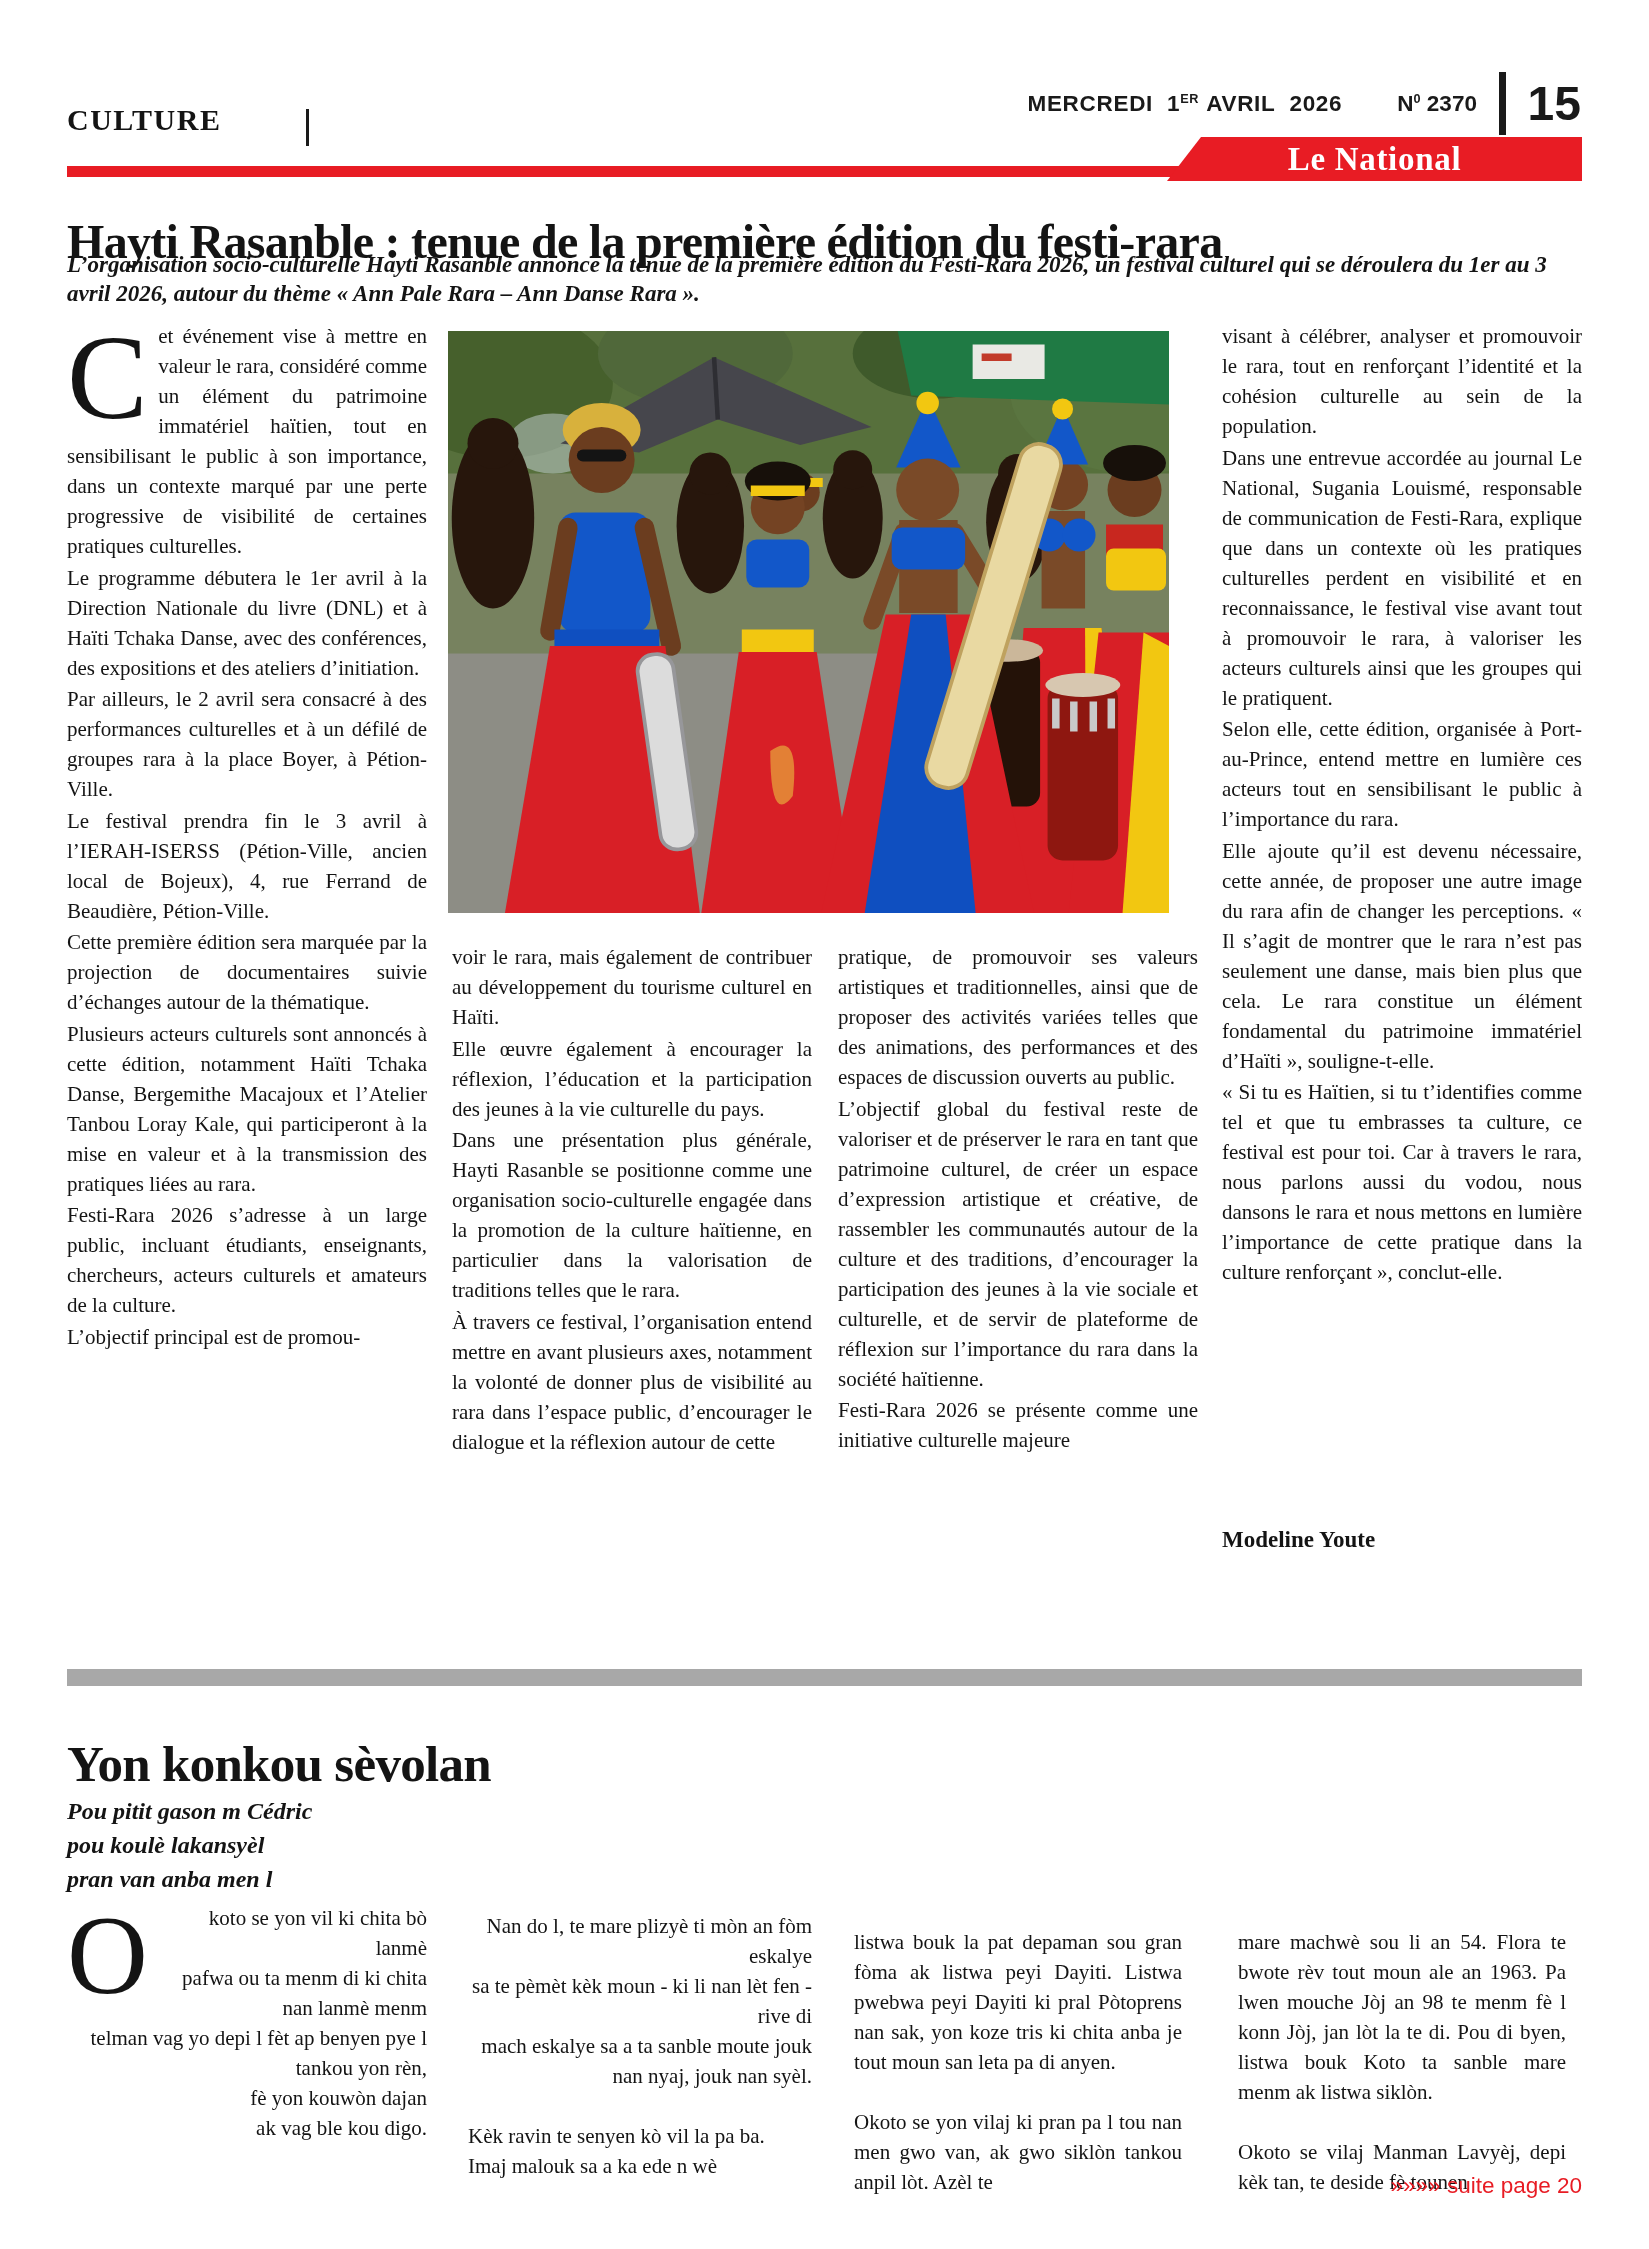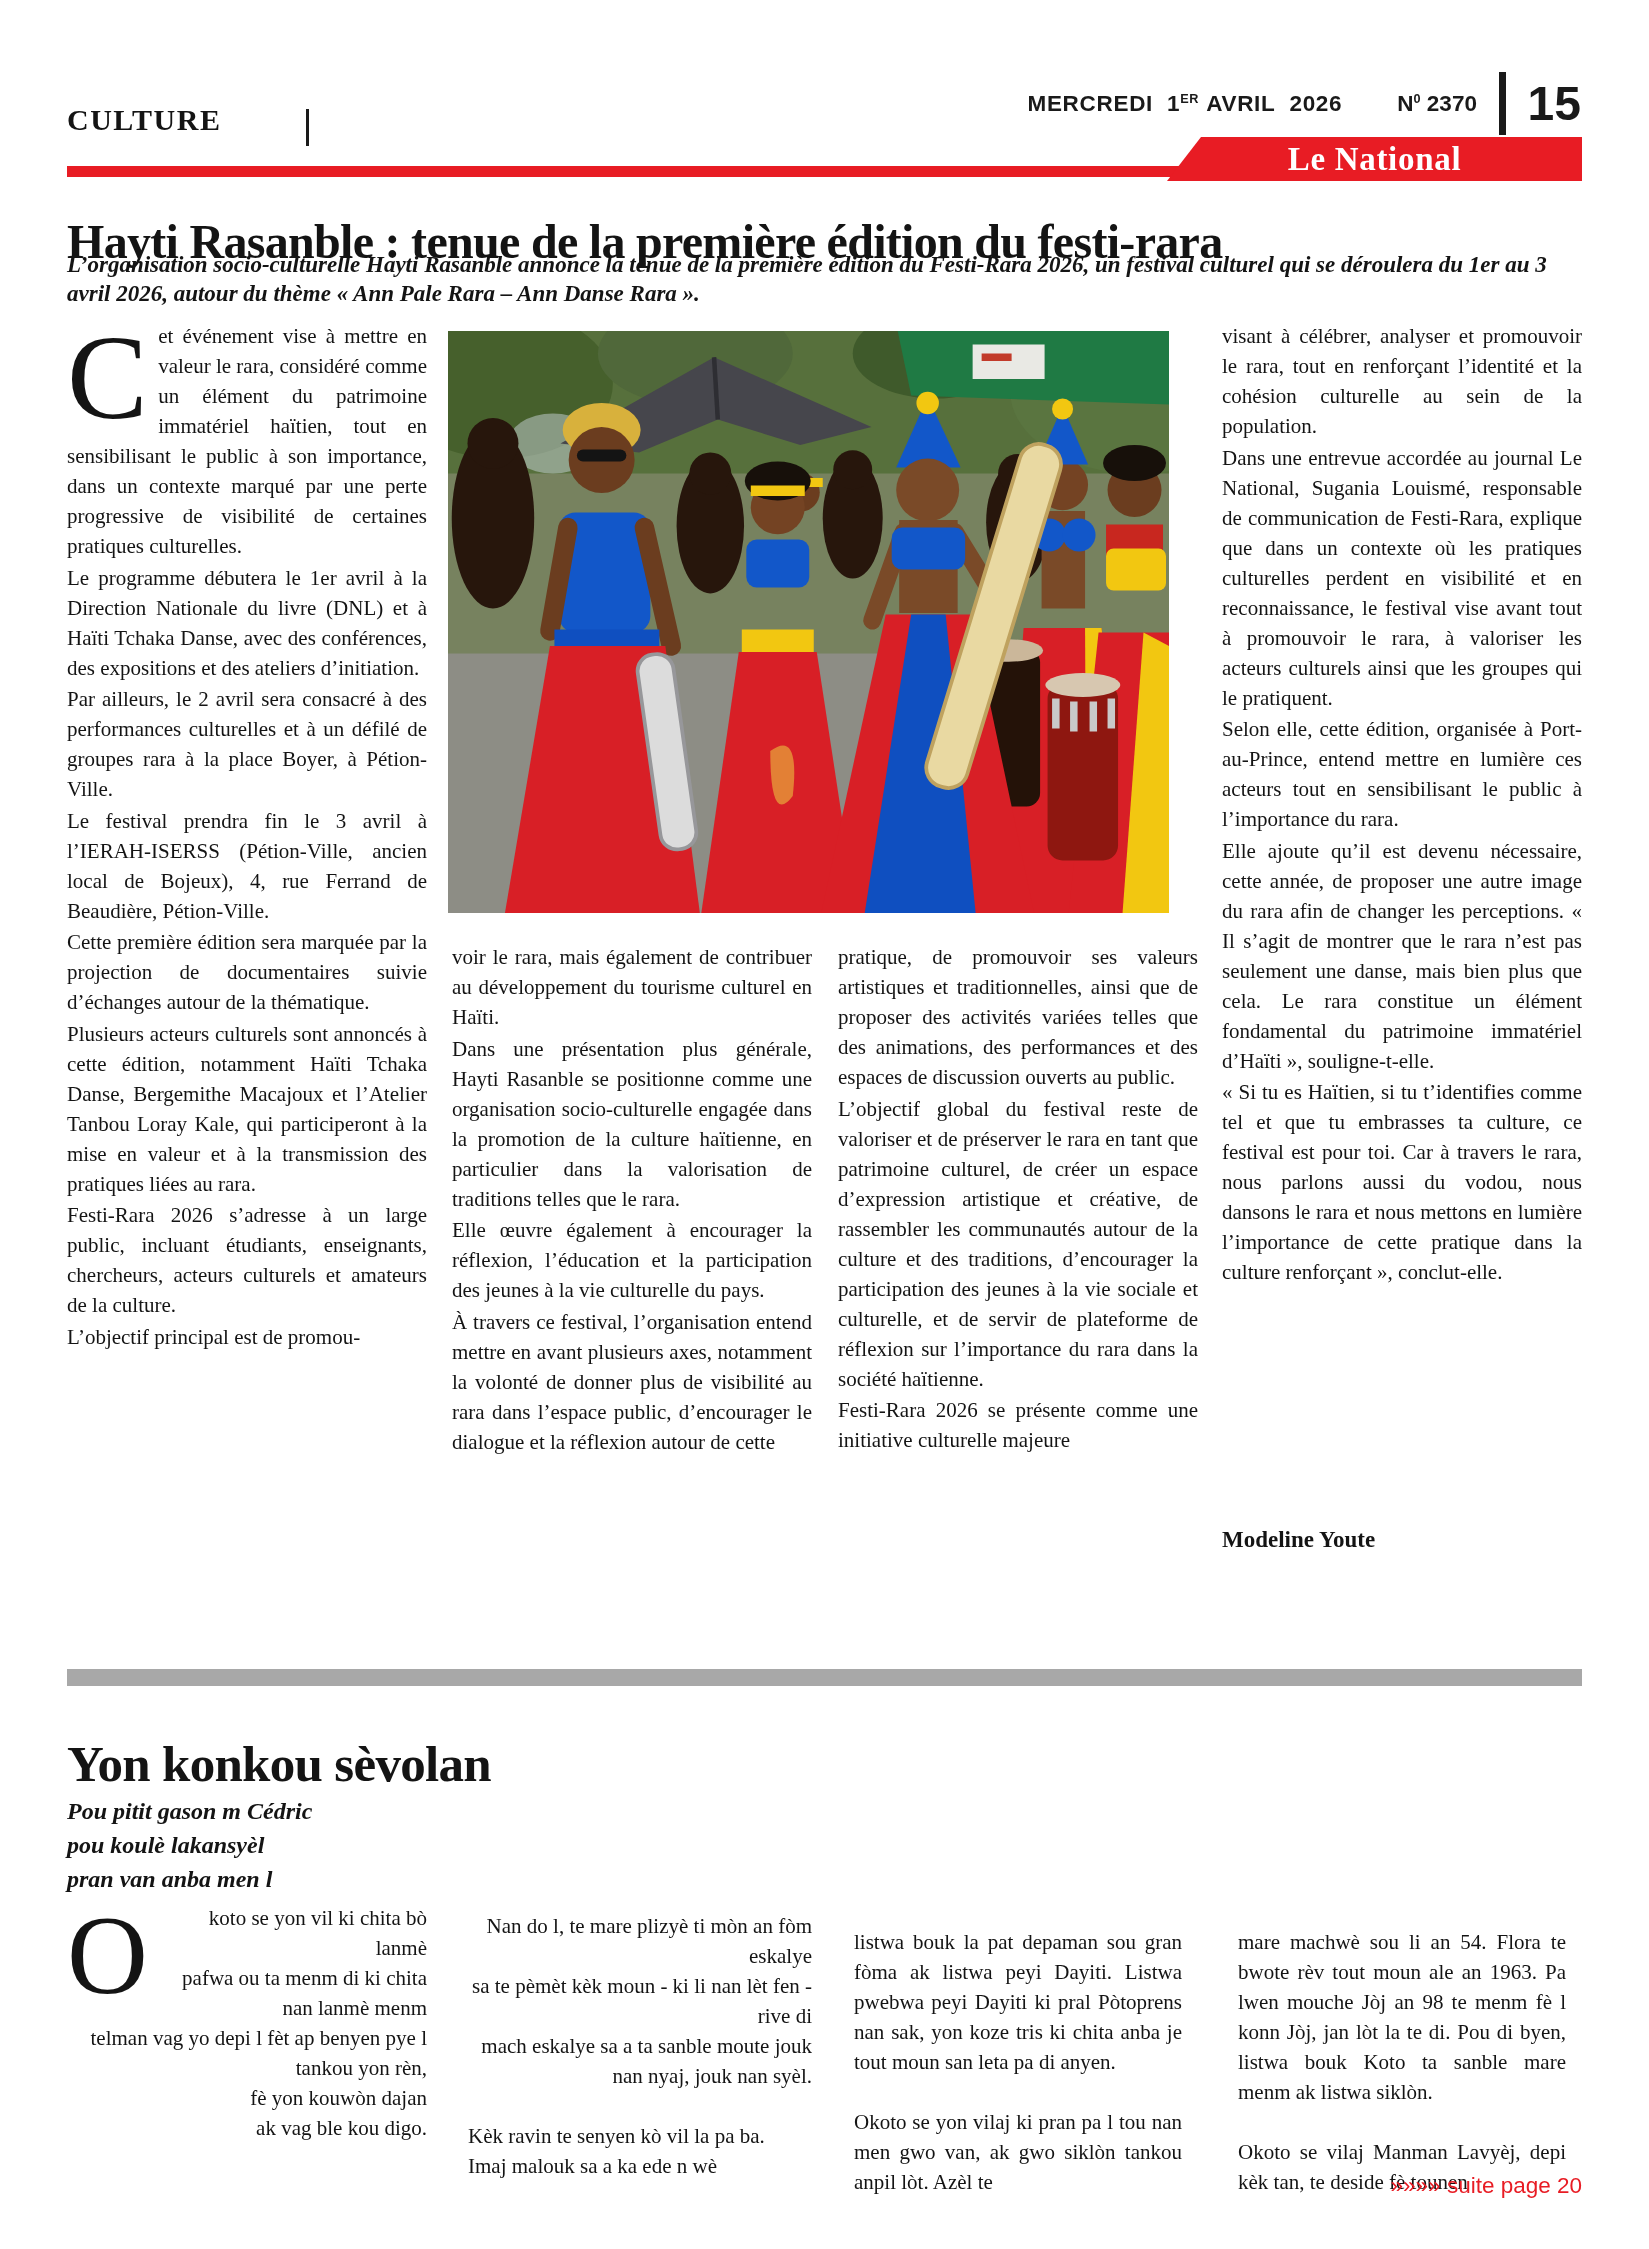--- a/index.html
+++ b/index.html
@@ -168,22 +168,22 @@
     <p>Par ailleurs, le 2 avril sera consacré à des performances culturelles et à un défilé de groupes rara à la place Boyer, à Pétion-Ville.</p>
     <p>Le festival prendra fin le 3 avril à l’IERAH-ISERSS (Pétion-Ville, ancien local de Bojeux), 4, rue Ferrand de Beaudière, Pétion-Ville.</p>
     <p>Cette première édition sera marquée par la projection de documentaires suivie d’échanges autour de la thématique.</p>
     <p>Plusieurs acteurs culturels sont annoncés à cette édition, notamment Haïti Tchaka Danse, Bergemithe Macajoux et l’Atelier Tanbou Loray Kale, qui participeront à la mise en valeur et à la transmission des pratiques liées au rara.</p>
     <p>Festi-Rara 2026 s’adresse à un large public, incluant étudiants, enseignants, chercheurs, acteurs culturels et amateurs de la culture.</p>
     <p>L’objectif principal est de promou-</p>
   </div>
 
   <div class="col" id="a1col2">
     <p>voir le rara, mais également de contribuer au développement du tourisme culturel en Haïti.</p>
+    <p>Elle œuvre également à encourager la réflexion, l’éducation et la participation des jeunes à la vie culturelle du pays.</p>
     <p>Dans une présentation plus générale, Hayti Rasanble se positionne comme une organisation socio-culturelle engagée dans la promotion de la culture haïtienne, en particulier dans la valorisation de traditions telles que le rara.</p>
-    <p>Elle œuvre également à encourager la réflexion, l’éducation et la participation des jeunes à la vie culturelle du pays.</p>
     <p>À travers ce festival, l’organisation entend mettre en avant plusieurs axes, notamment la volonté de donner plus de visibilité au rara dans l’espace public, d’encourager le dialogue et la réflexion autour de cette</p>
   </div>
 
   <div class="col" id="a1col3">
     <p>pratique, de promouvoir ses valeurs artistiques et traditionnelles, ainsi que de proposer des activités variées telles que des animations, des performances et des espaces de discussion ouverts au public.</p>
     <p>L’objectif global du festival reste de valoriser et de préserver le rara en tant que patrimoine culturel, de créer un espace d’expression artistique et créative, de rassembler les communautés autour de la culture et des traditions, d’encourager la participation des jeunes à la vie sociale et culturelle, et de servir de plateforme de réflexion sur l’importance du rara dans la société haïtienne.</p>
     <p>Festi-Rara 2026 se présente comme une initiative culturelle majeure</p>
   </div>
 
   <div class="col" id="a1col4">

